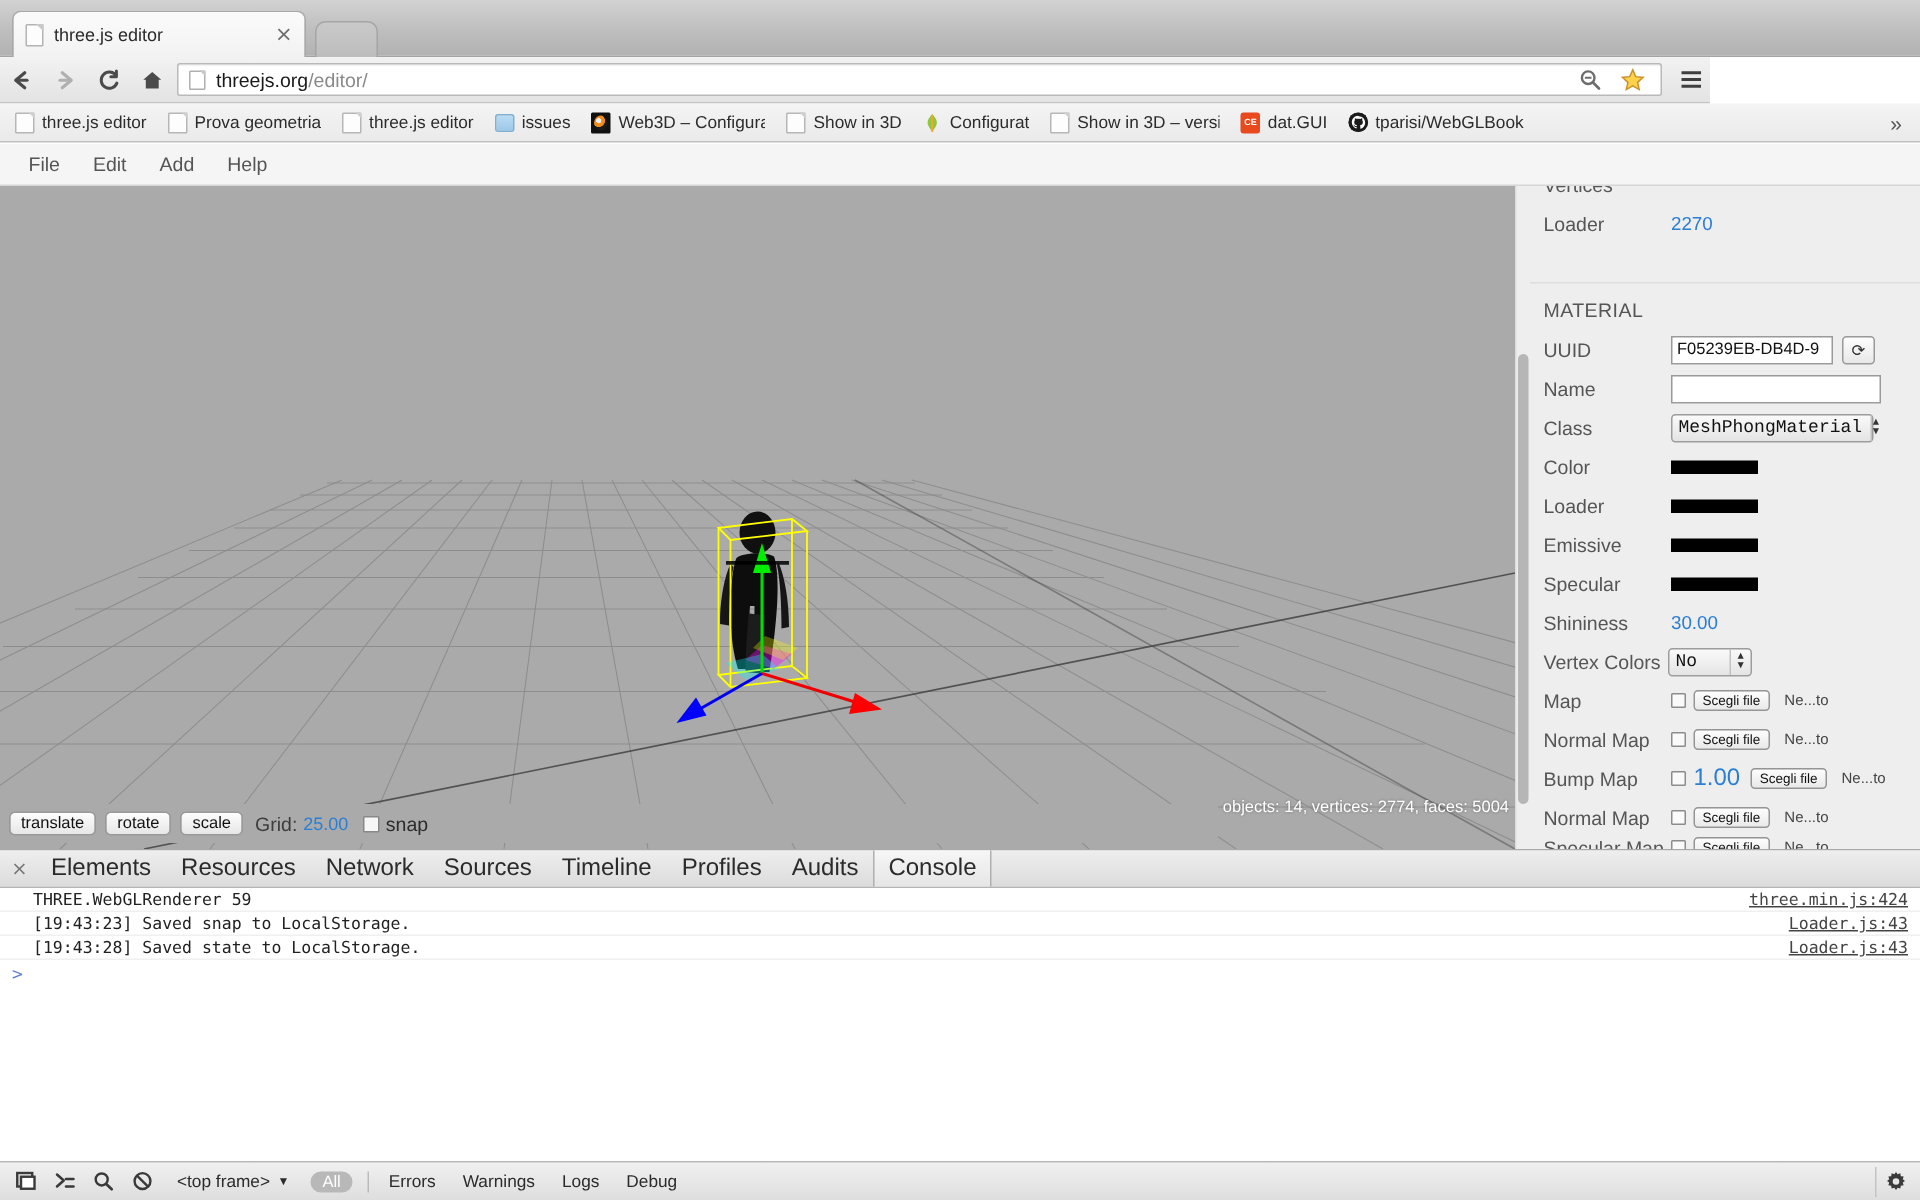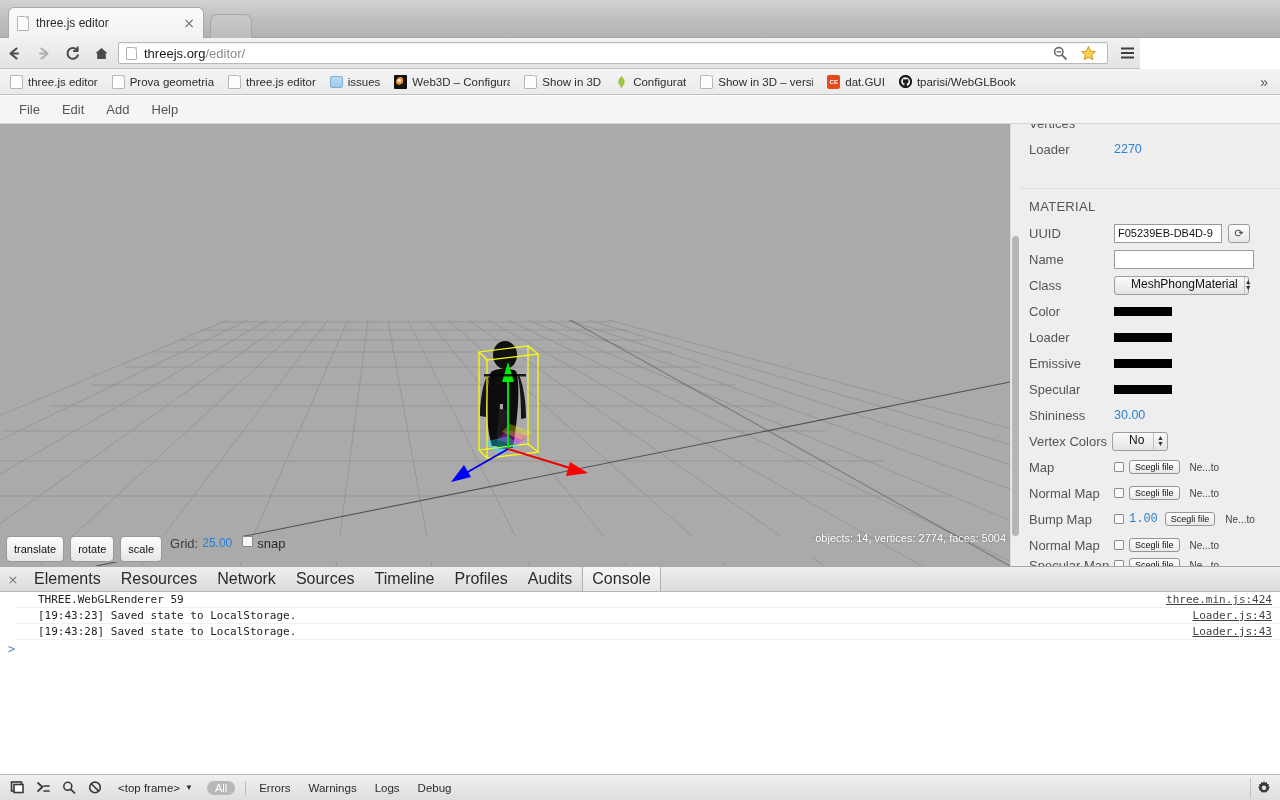--- a/index.html
+++ b/index.html
@@ -153,21 +153,21 @@
   .viewport canvas, .viewport svg.scene { display: block; }
 
   .viewport-info {
     position: absolute; right: 4px; bottom: 22px;
     font-size: 11px; color: #ffffff; font-family: "Liberation Sans", sans-serif;
     text-shadow: 0 0 2px rgba(0,0,0,0.35);
   }
 
   .viewport-toolbar {
     position: absolute; top: 536px; left: 0; width: 812px; height: 26px;
-    background: #aaaaaa; display: flex; padding-left: 6px;
+    background: #aaaaaa; display: flex; align-items: center; padding-left: 6px;
   }
   .vt-btn {
     font-size: 11px; font-family: "Liberation Sans", sans-serif;
     background: linear-gradient(to bottom, #fdfdfd, #e6e6e6);
     border: 1px solid #999; border-radius: 4px;
     padding: 1px 7px; margin-right: 6px; color: #111;
   }
   .vt-label { font-size: 13px; color: #3d3d3d; margin: 0 4px 0 2px; }
   .vt-num { font-size: 12px; color: #2a7fd4; margin-right: 10px; }
   .vt-check {
@@ -216,22 +216,23 @@
   .btn-refresh {
     width: 22px; height: 19px; margin-left: 6px;
     background: linear-gradient(to bottom, #fdfdfd, #e8e8e8);
     border: 1px solid #9a9a9a; border-radius: 3px;
     font-size: 11px; color: #333; display: flex;
     align-items: center; justify-content: center;
   }
   .sel {
     height: 19px; background: linear-gradient(to bottom, #fafafa, #e4e4e4);
     border: 1px solid #9d9d9d; border-radius: 3px;
-    display: flex; align-items: flex-start; font-size: 12px; color: #111;
-    padding-left: 16px;
+    display: flex; align-items: center; font-size: 12px; color: #111;
+    padding-left: 4px;
+    font-family: Liberation Mono, monospace;
   }
   .sel .sel-txt { padding-right: 6px; }
   .sel .sel-arrows {
     margin-left: auto; width: 14px; height: 100%;
     border-left: 1px solid #c2c2c2; display: flex; flex-direction: column;
     align-items: center; justify-content: center; line-height: 6px;
     font-size: 7px; color: #333;
   }
   .sel.class { width: 135px; }
   .sel.vcolors { width: 56px; }
@@ -240,21 +241,21 @@
     width: 10px; height: 10px; background: #fafafa; border: 1px solid #8c8c8c;
     border-radius: 1px; margin-right: 5px; flex: 0 0 auto;
   }
   .file-btn {
     font-size: 9px; font-family: "Liberation Sans", sans-serif;
     background: linear-gradient(to bottom, #fdfdfd, #e9e9e9);
     border: 1px solid #959595; border-radius: 3px;
     padding: 1px 5px; color: #111; flex: 0 0 auto;
   }
   .file-txt { font-size: 10px; color: #444; margin-left: 10px; }
-  .bump-num { font-size: 12px; color: #2a7fd4; margin-right: 7px; font-family: Liberation Mono, monospace; }
+  .bump-num { font-size: 16px; color: #2a7fd4; margin-right: 7px; }
 
   
   .devtools {
     position: absolute; top: 566px; left: 0; width: 1280px; height: 234px;
     background: #fff; border-top: 1px solid #a8a8a8;
   }
   .dt-tabs {
     height: 25px; background: linear-gradient(to bottom, #eeeeee, #dcdcdc);
     border-bottom: 1px solid #b4b4b4; display: flex; align-items: stretch;
     padding-left: 2px;
@@ -272,21 +273,21 @@
     background: linear-gradient(to bottom, #f6f6f6, #e6e6e6);
     border-left: 1px solid #b0b0b0; border-right: 1px solid #b0b0b0;
   }
   .console-body {
     position: absolute; top: 25px; left: 0; right: 0; bottom: 27px;
     background: #fff; overflow: hidden;
     font-family: "DejaVu Sans Mono", monospace; font-size: 11px;
   }
   .c-row {
     position: relative; height: 16px; line-height: 16px;
-    border-bottom: 1px solid #f0f0f0; padding-left: 22px; color: #222; margin-left: 16px;
+    border-bottom: 1px solid #f0f0f0; padding-left: 22px; color: #222;
   }
   .c-row .c-src {
     position: absolute; right: 8px; top: 0; color: #444;
     text-decoration: underline;
   }
   .c-prompt {
     height: 18px; line-height: 18px; padding-left: 8px;
     color: #5a7fd0; font-size: 12px;
   }
   .dt-statusbar {
@@ -660,21 +661,21 @@
       <div class="dt-tab">Audits</div>
       <div class="dt-tab active">Console</div>
     </div>
 
     <div class="console-body">
       <div class="c-row">
         <span>THREE.WebGLRenderer 59</span>
         <span class="c-src">three.min.js:424</span>
       </div>
       <div class="c-row">
-        <span>[19:43:23] Saved state to LocalStorage.</span>
+        <span>[19:43:23] Saved snap to LocalStorage.</span>
         <span class="c-src">Loader.js:43</span>
       </div>
       <div class="c-row">
         <span>[19:43:28] Saved state to LocalStorage.</span>
         <span class="c-src">Loader.js:43</span>
       </div>
       <div class="c-prompt">&gt;</div>
     </div>
 
     <div class="dt-statusbar">

